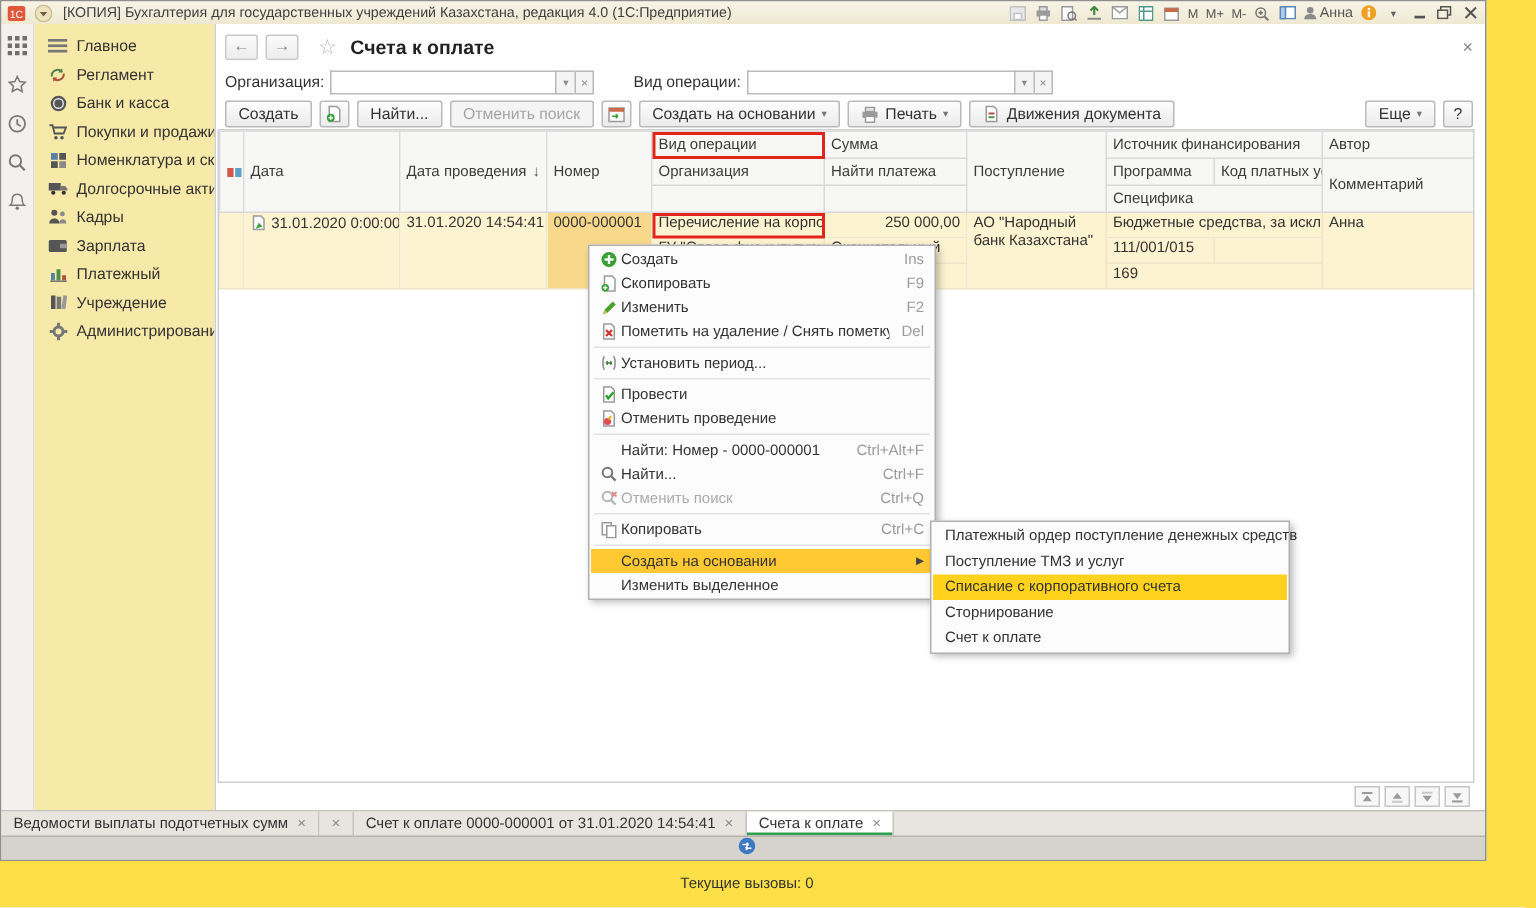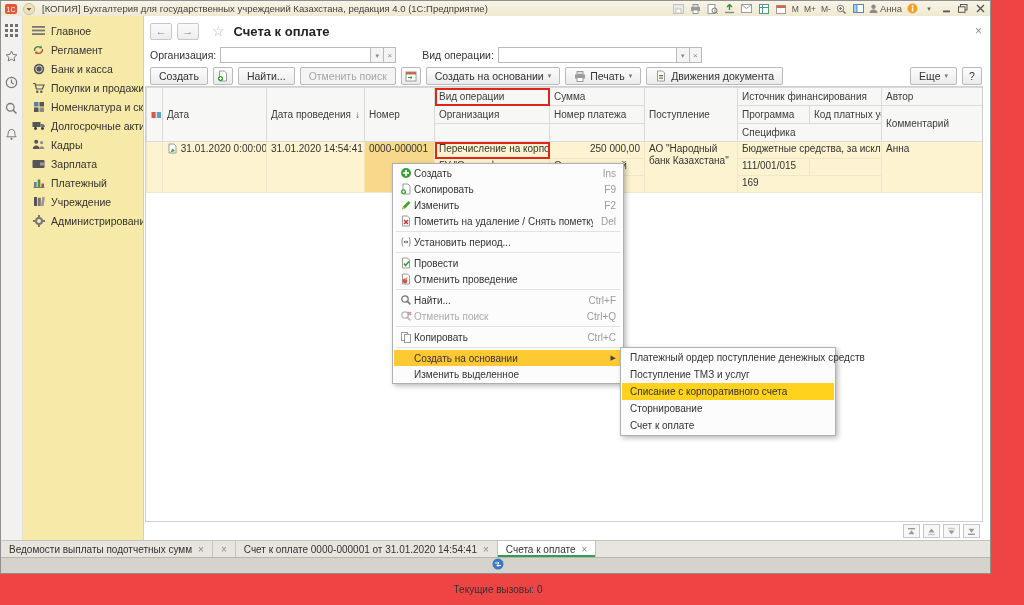--- a/index.html
+++ b/index.html
@@ -1,17 +1,17 @@
 <!DOCTYPE html>
 <html><head>
 <meta charset="utf-8">
 <style>
   * { margin:0; padding:0; box-sizing:border-box; }
   body { width:1024px; height:605px; font-family:"Liberation Sans", sans-serif; background:#edecea; overflow:hidden; }
-  .screen { position:relative; width:1024px; height:605px; background:#ef4444; }
+  .screen { position:relative; width:1024px; height:605px; background:#fde047; }
   .window { position:absolute; left:0; top:0; width:991px; height:574px; border:1px solid #8f8f8f; background:#fff; }
 
   
   .titlebar { position:absolute; top:0; left:0; right:0; height:15px; background:linear-gradient(#f8f4e6,#efe9d2); display:flex; align-items:center; font-size:9.5px; color:#3f3f3f; padding:0 3px; }
   .tb-left { display:flex; align-items:center; gap:4px; overflow:hidden; white-space:nowrap; }
   .tb-title { margin-left:2px; }
   .tb-right { margin-left:auto; display:flex; align-items:center; gap:3px; }
   .tb-ic { display:inline-flex; align-items:center; justify-content:center; width:14px; height:13px; }
   .tb-txtbtn { font-size:8.5px; color:#555; padding:0 1px; }
   .tb-user { display:flex; align-items:center; gap:2px; color:#555; }
@@ -72,21 +72,21 @@
   .context-menu { position:absolute; left:392px; top:163px; width:232px; background:#fcfcfc; border:1px solid #b0b0b0; box-shadow:2px 2px 5px rgba(0,0,0,.28); padding:1px; z-index:20; font-size:10px; color:#333; }
   .cm-item { height:16px; display:flex; align-items:center; padding:0 6px 0 3px; }
   .cm-ico { width:17px; flex:0 0 17px; display:inline-flex; justify-content:center; }
   .cm-label { flex:1; white-space:nowrap; overflow:hidden; }
   .cm-key { color:#9b9b9b; margin-left:8px; }
   .cm-sep { border-top:1px solid #e2e2e2; margin:2px 2px; }
   .cm-item.disabled .cm-label { color:#ababab; }
   .cm-item.hl { background:#ffc933; }
   .cm-arrow { color:#444; font-size:7px; }
 
-  .submenu { position:absolute; left:620px; top:347px; width:216px; background:#fcfcfc; border:1px solid #b0b0b0; box-shadow:2px 2px 5px rgba(0,0,0,.28); padding:1px; z-index:21; font-size:10px; color:#333; }
+  .submenu { position:absolute; left:620px; top:347px; width:240px; background:#fcfcfc; border:1px solid #b0b0b0; box-shadow:2px 2px 5px rgba(0,0,0,.28); padding:1px; z-index:21; font-size:10px; color:#333; }
   .sm-item { height:17px; display:flex; align-items:center; padding:0 8px; white-space:nowrap; }
   .sm-item.hl { background:#ffd21e; }
 </style>
 </head>
 <body>
 
 <div class="screen">
   <div class="window">
 
     <div class="titlebar">
@@ -474,21 +474,21 @@
               <th rowspan="3"><span>Дата проведения</span><span class="sort-arrow">↓</span></th>
               <th rowspan="3"><span>Номер</span></th>
               <th class="redbox"><span>Вид операции</span></th>
               <th><span>Сумма</span></th>
               <th rowspan="3"><span>Поступление</span></th>
               <th colspan="2"><span>Источник финансирования</span></th>
               <th><span>Автор</span></th>
             </tr>
             <tr>
               <th><span>Организация</span></th>
-              <th><span>Номер платежа</span></th>
+              <th><span>Найти платежа</span></th>
               <th><span>Программа</span></th>
               <th><span>Код платных услуг</span></th>
               <th rowspan="2"><span>Комментарий</span></th>
             </tr>
             <tr>
               <th></th>
               <th></th>
               <th colspan="2"><span>Специфика</span></th>
             </tr>
             <tr>
@@ -654,20 +654,25 @@
             <path d="M2.5 1h5l2 2v8h-7z" fill="#fff" stroke="#9a9a9a"></path>
             <circle cx="5" cy="8" r="2.4" fill="#e05050"></circle>
             <path d="M7.5 4.5l-2 2" stroke="#e8b020" stroke-width="1.4"></path>
           </svg>
         </span>
       <span class="cm-label">Отменить проведение</span>
       <span class="cm-key"></span>
     </div>
     <div class="cm-sep"></div>
     <div class="cm-item">
+      <span class="cm-ico"></span>
+      <span class="cm-label">Найти: Номер - 0000-000001</span>
+      <span class="cm-key">Ctrl+Alt+F</span>
+    </div>
+    <div class="cm-item">
       <span class="cm-ico">
           <svg width="12" height="12">
             <circle cx="5" cy="5" r="3.2" fill="none" stroke="#777" stroke-width="1.3"></circle>
             <path d="M7.4 7.4l3 3" stroke="#777" stroke-width="1.5"></path>
           </svg>
         </span>
       <span class="cm-label">Найти...</span>
       <span class="cm-key">Ctrl+F</span>
     </div>
     <div class="cm-item disabled">

